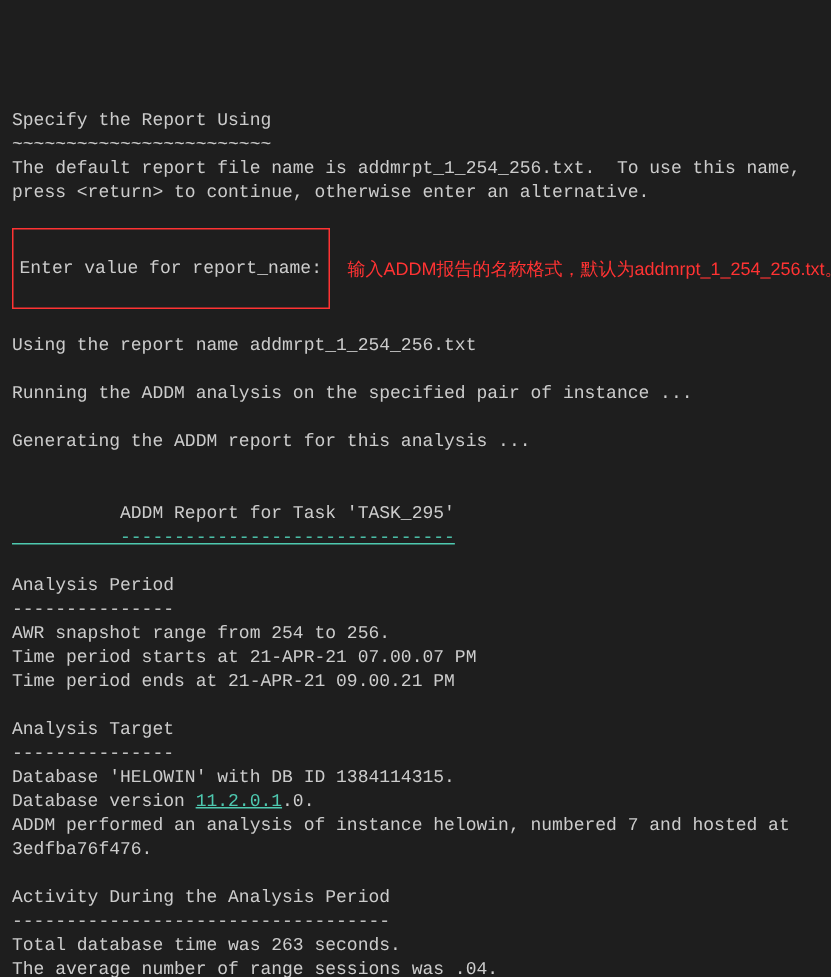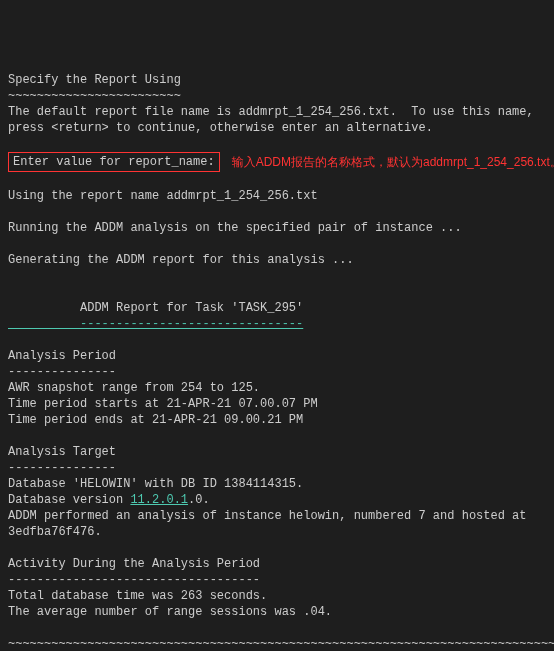--- a/index.html
+++ b/index.html
@@ -12,21 +12,21 @@
     line-height: 16px;
     width: 554px;
     box-sizing: border-box;
     white-space: pre;
     position: relative;
   }
   .cyan { color: #4ec9b0; text-decoration: underline; }
   .red-box {
     border: 1px solid #ff3333;
     display: inline-block;
-    padding: 1px 4px;
+    padding: 18px 4px;
   }
   .annotation {
     color: #ff3333;
     font-family: "Microsoft YaHei", "SimSun", sans-serif;
     font-size: 12px;
     white-space: normal;
     display: inline-block;
     vertical-align: middle;
     margin-left: 12px;
   }
@@ -48,21 +48,21 @@
 <span>Running the ADDM analysis on the specified pair of instance ...</span>
 
 <span>Generating the ADDM report for this analysis ...</span>
 
 
 <span>          ADDM Report for Task 'TASK_295'</span>
 <span class="cyan">          -------------------------------</span>
 
 <span>Analysis Period</span>
 <span>---------------</span>
-<span>AWR snapshot range from 254 to 125.</span>
+<span>AWR snapshot range from 254 to 256.</span>
 <span>Time period starts at 21-APR-21 07.00.07 PM</span>
 <span>Time period ends at 21-APR-21 09.00.21 PM</span>
 
 <span>Analysis Target</span>
 <span>---------------</span>
 <span>Database 'HELOWIN' with DB ID 1384114315.</span>
 <span>Database version </span><span class="cyan">11.2.0.1</span><span>.0.</span>
 <span>ADDM performed an analysis of instance helowin, numbered 7 and hosted at</span>
 <span>3edfba76f476.</span>
 

